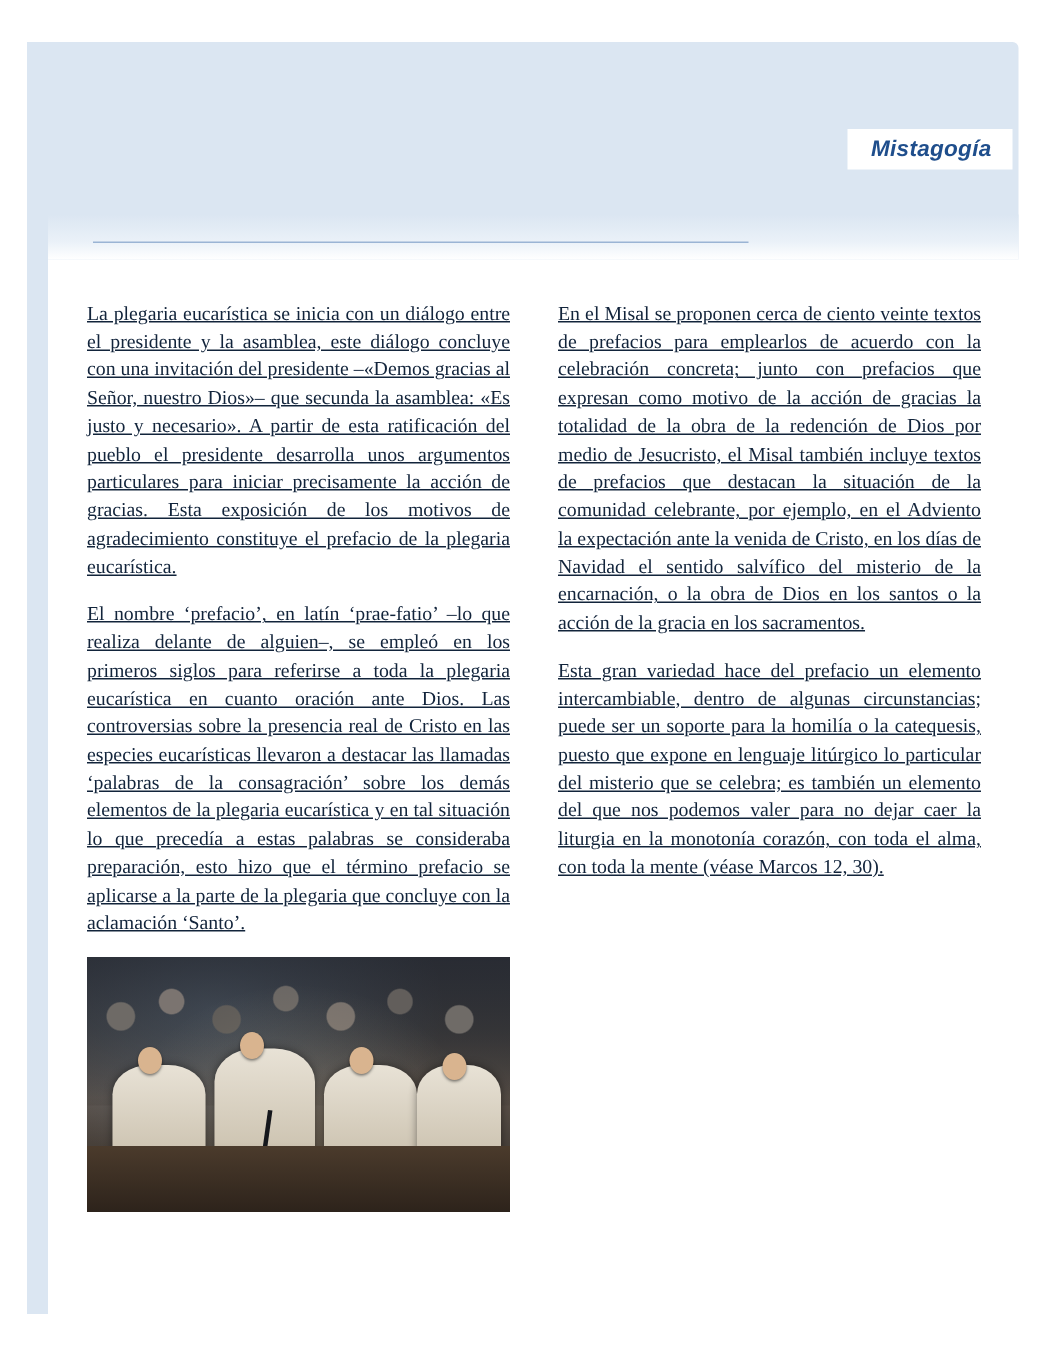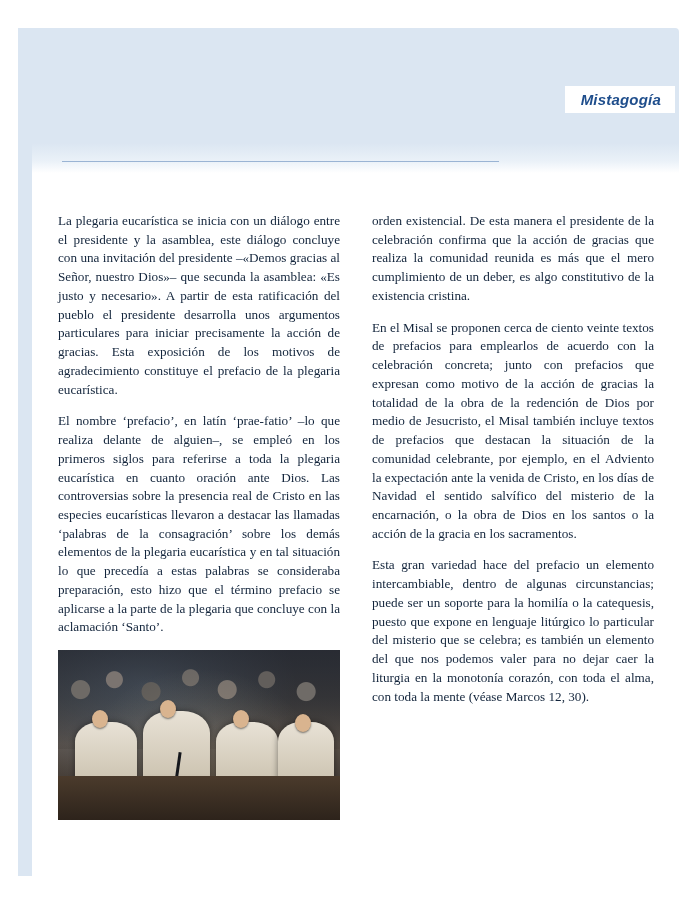--- a/index.html
+++ b/index.html
@@ -106,21 +106,22 @@
     color: #12243b;
     font-size: 13.2px;
     line-height: 1.42;
     text-align: justify;
     hyphens: auto;
   }
   .col-left { left: 0; }
   .col-right { left: 314px; }
 
   .col p {
-    margin: 12px 0 13px 0;
+    margin: 0 0 13px 0;
+    text-decoration: underline;
   }
 
   
   .photo {
     position: relative;
     width: 282px;
     height: 170px;
     margin: 3px 0 14px 0;
     overflow: hidden;
     background: #1b1410;
@@ -220,19 +221,18 @@
         <div class="head h2"></div>
         <div class="head h3"></div>
         <div class="head h4"></div>
         <div class="mic"></div>
         <div class="altar"></div>
       </div>
 
     </div>
 
     <div class="col col-right">
-      <p>orden existencial. De esta manera el presidente de la celebración confirma que la acción de gracias que realiza la comunidad reunida es más que el mero cumplimiento de un deber, es algo constitutivo de la existencia cristina.</p>
       <p>En el Misal se proponen cerca de ciento veinte textos de prefacios para emplearlos de acuerdo con la celebración concreta; junto con prefacios que expresan como motivo de la acción de gracias la totalidad de la obra de la redención de Dios por medio de Jesucristo, el Misal también incluye textos de prefacios que destacan la situación de la comunidad celebrante, por ejemplo, en el Adviento la expectación ante la venida de Cristo, en los días de Navidad el sentido salvífico del misterio de la encarnación, o la obra de Dios en los santos o la acción de la gracia en los sacramentos.</p>
       <p>Esta gran variedad hace del prefacio un elemento intercambiable, dentro de algunas circunstancias; puede ser un soporte para la homilía o la catequesis, puesto que expone en lenguaje litúrgico lo particular del misterio que se celebra; es también un elemento del que nos podemos valer para no dejar caer la liturgia en la monotonía corazón, con toda el alma, con toda la mente (véase Marcos 12, 30).</p>
     </div>
 
   </div>
 </div>
 
 </body></html>

